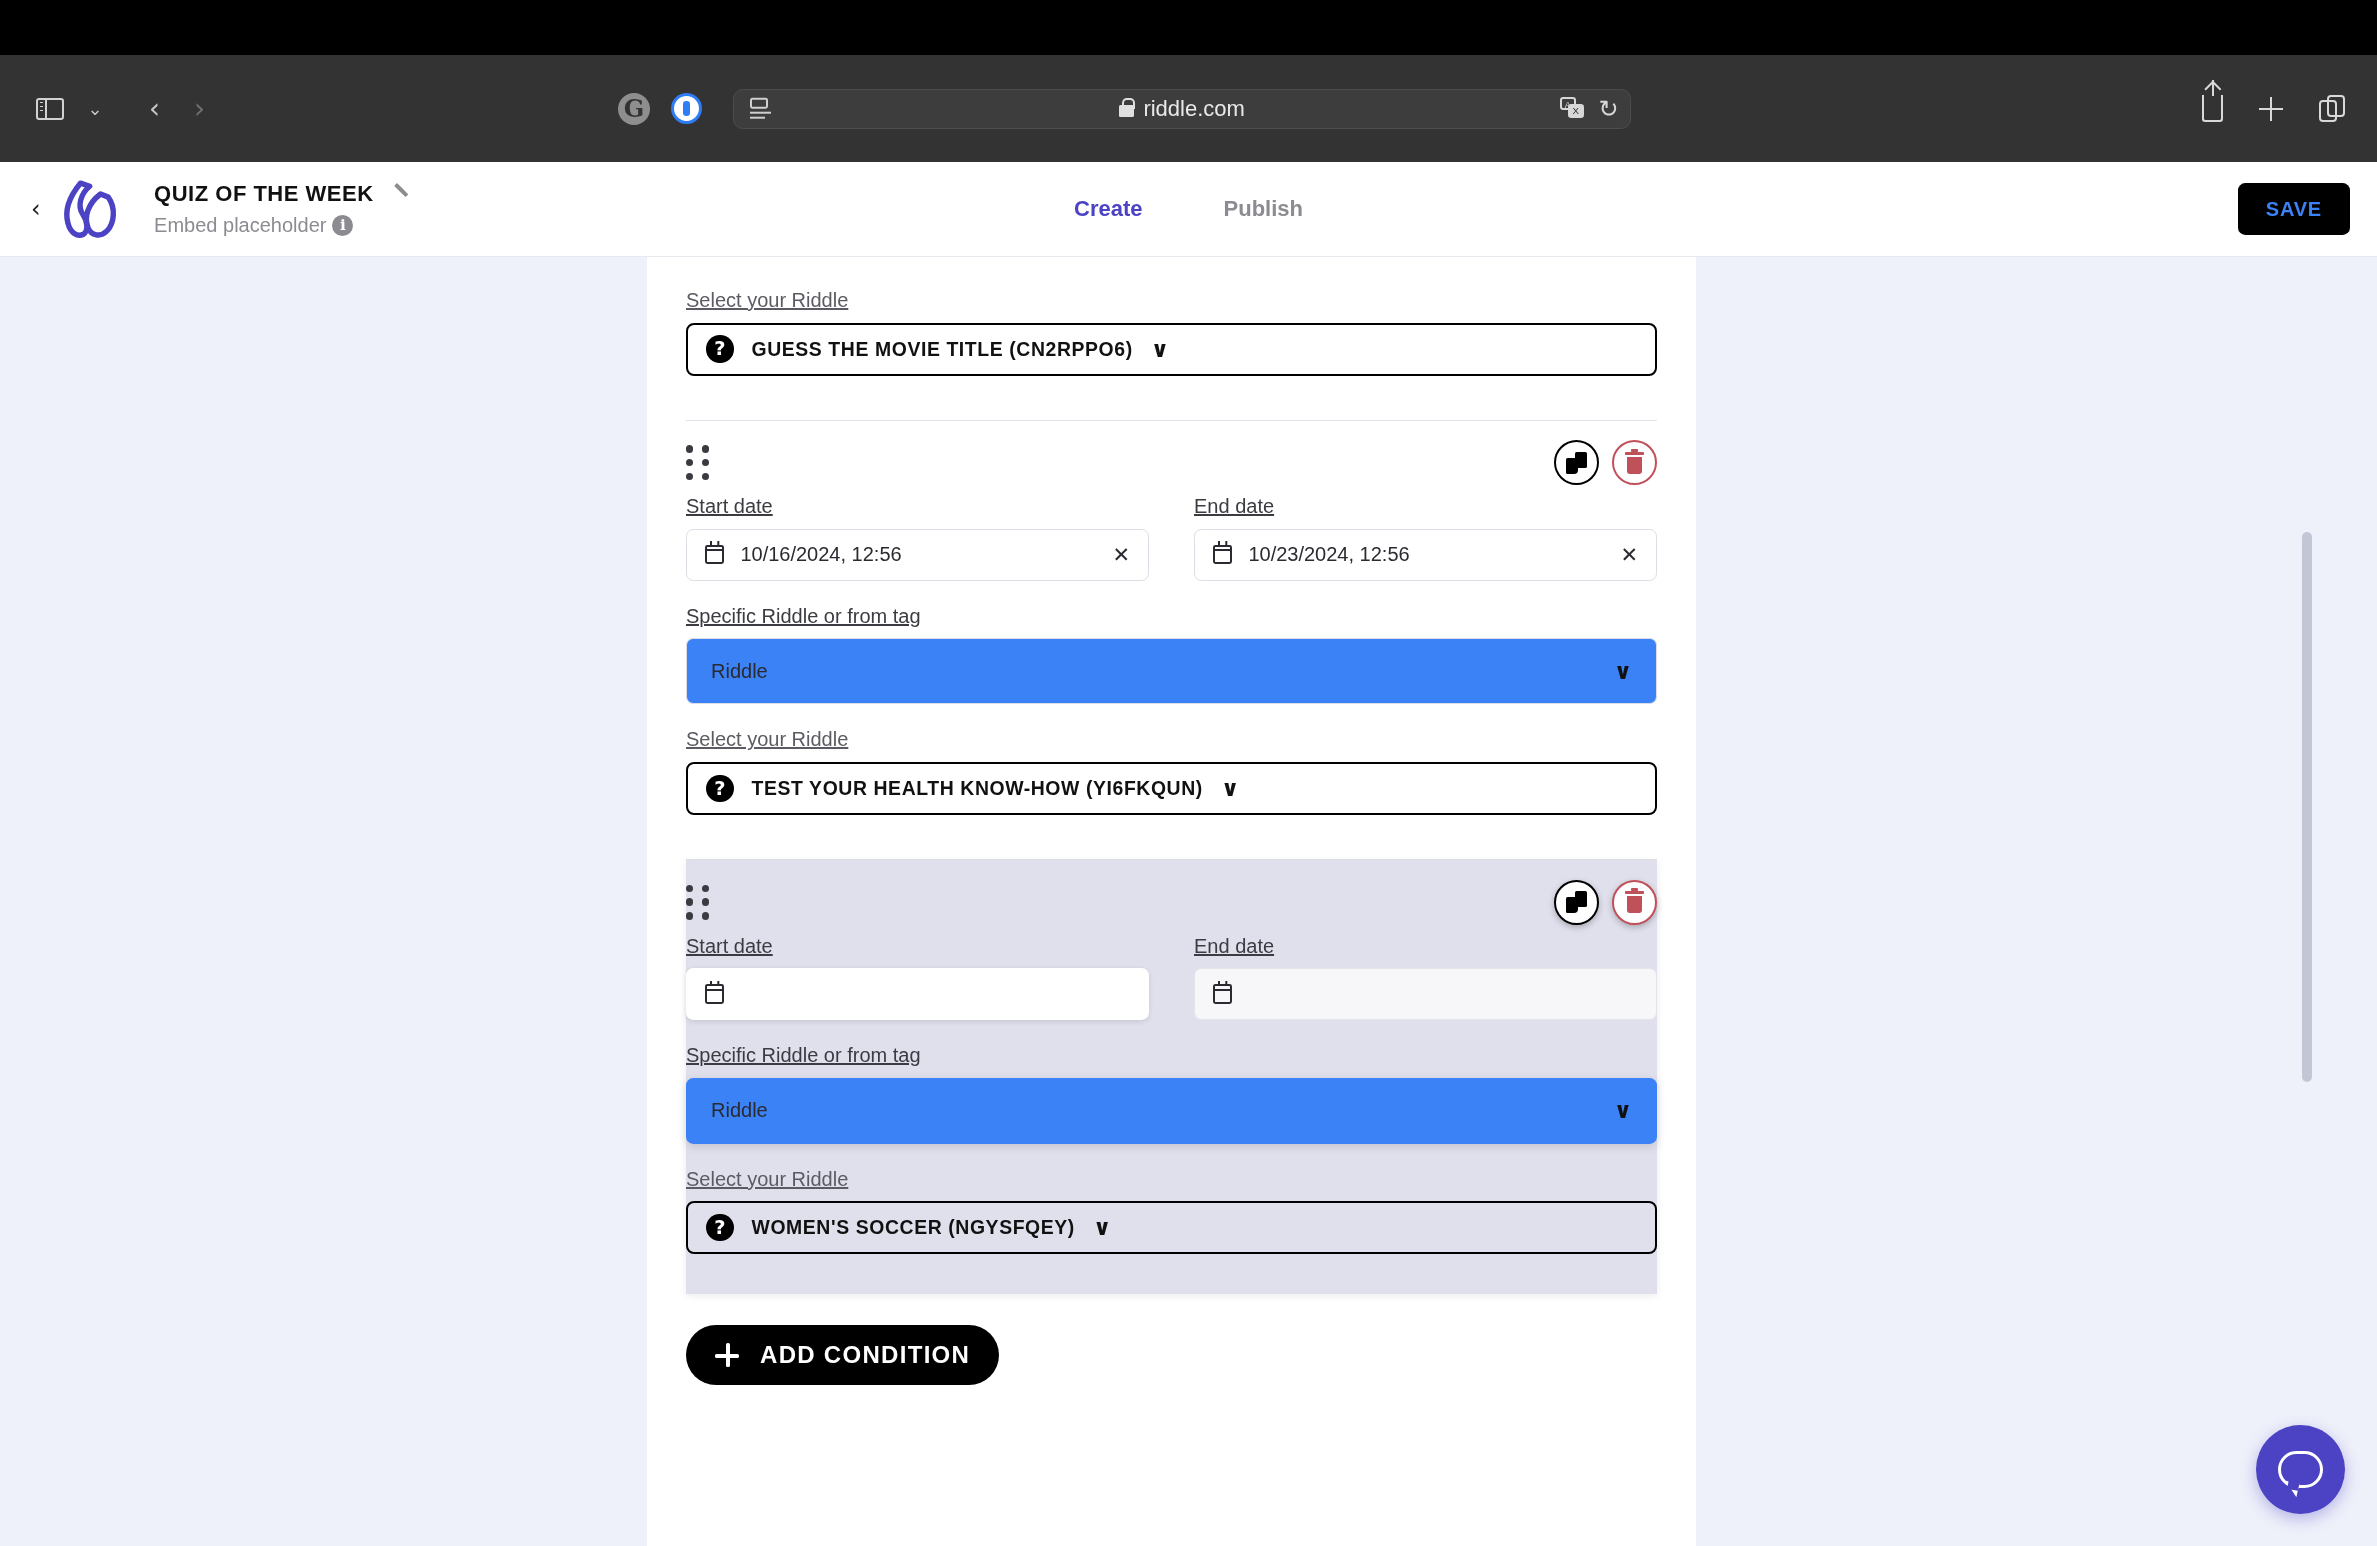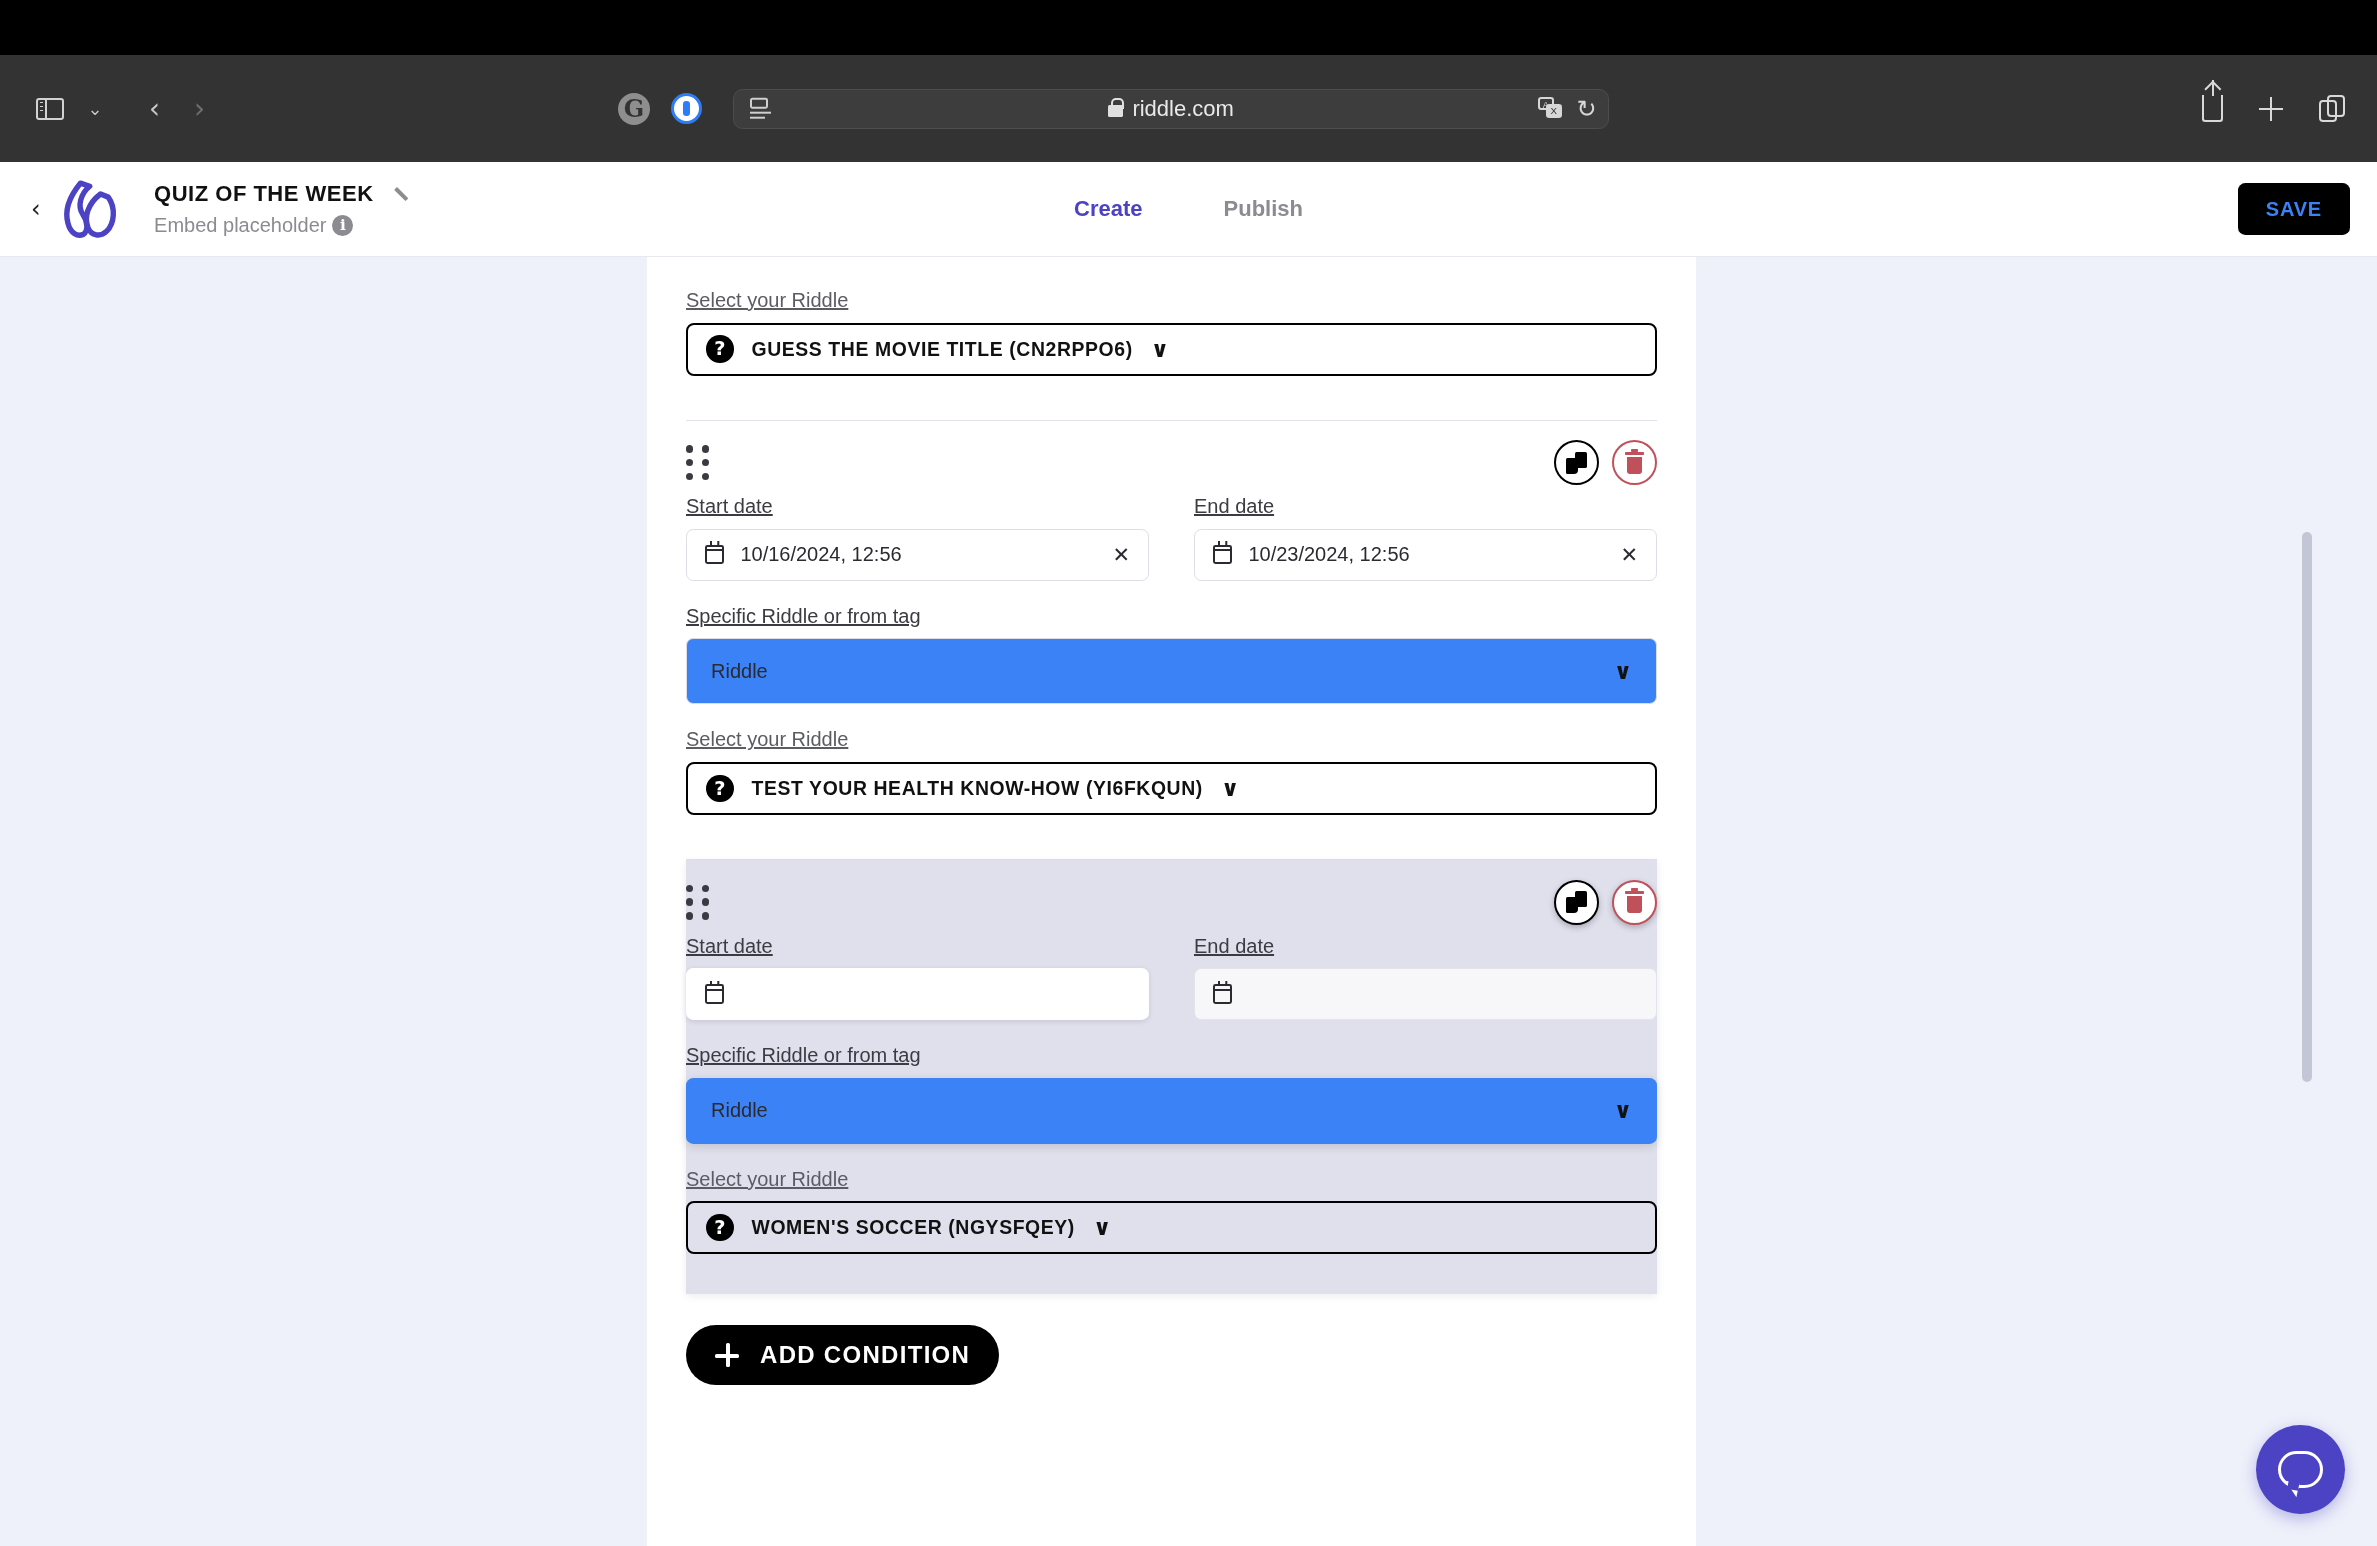--- a/index.html
+++ b/index.html
@@ -44,21 +44,21 @@
     font-family: "DejaVu Serif", serif;
   }
   .onepw-icon {
     width: 31px; height: 31px; border-radius: 50%;
     border: 3.2px solid #2e7cf6; background:#fff;
     display:flex; align-items:center; justify-content:center;
   }
   .onepw-icon span { width: 6.5px; height: 14.6px; background:#2e7cf6; border-radius: 3.2px; }
 
   .url-bar {
-    position: absolute; left: 733px; right: 768px;
+    position: absolute; left: 733px; right: 746px;
     height: 40px; background: #3d3d3d;
     border: 0.8px solid #4d4d4d; border-radius: 9.7px;
     display:flex; align-items:center; justify-content: center;
     color: #e9e9e9; font-size: 22px;
   }
   .reader-glyph { position:absolute; left: 16px; top: 50%; transform: translateY(-50%); width: 24px; height: 22.6px; }
   .reader-glyph b { display:block; width: 18px; height: 11.3px; border: 2px solid #cfcfcf; border-radius: 2.4px; }
   .reader-glyph i { display:block; width: 21px; height: 2px; background:#cfcfcf; margin-top: 3.2px; }
   .reader-glyph i + i { width: 14.6px; }
   .url-text { display:flex; align-items:center; gap: 9.7px; }
@@ -85,21 +85,21 @@
 
   
   .app-header {
     height: 95px; background: #fff; width: 100%;
     display:flex; align-items:center; position: relative;
     border-bottom: 0.8px solid #e8e8ef;
   }
   .back-arrow { margin-left: 31px; font-size: 24px; color: #222; font-family: "DejaVu Sans", sans-serif; }
   .logo { margin-left: 16px; width: 70px; height: 65px; }
   .title-block { margin-left: 27.5px; }
-  .title-row { display:flex; align-items:center; gap: 22px; }
+  .title-row { display:flex; align-items:flex-start; gap: 22px; }
   .quiz-title { font-size: 22px; font-weight: bold; letter-spacing: 0.5px; color: #111; }
   .pencil-icon { width: 18px; height: 18px; position: relative; }
   .pencil-icon::before { content:""; position:absolute; left: 1.6px; top: 1.6px; width: 16px; height: 4px; background:#8d8d8d; transform: rotate(45deg); transform-origin: left top; border-radius:0.8px; }
   .subtitle-row { display:flex; align-items:center; gap: 6px; margin-top: 6.5px; }
   .subtitle { font-size: 20px; color: #8b8b91; }
   .info-icon { width: 21px; height: 21px; border-radius: 50%; background: #8b8b91; color:#fff; font-size: 15.4px; font-weight: bold; text-align:center; line-height: 21px; font-family:"DejaVu Serif", serif; }
 
   .center-tabs { position: absolute; left: 50%; transform: translateX(-50%); display:flex; gap: 81px; }
   .ctab { font-size: 22px; font-weight: bold; color: #8b8b91; }
   .ctab.active { color: #4b42c4; }

